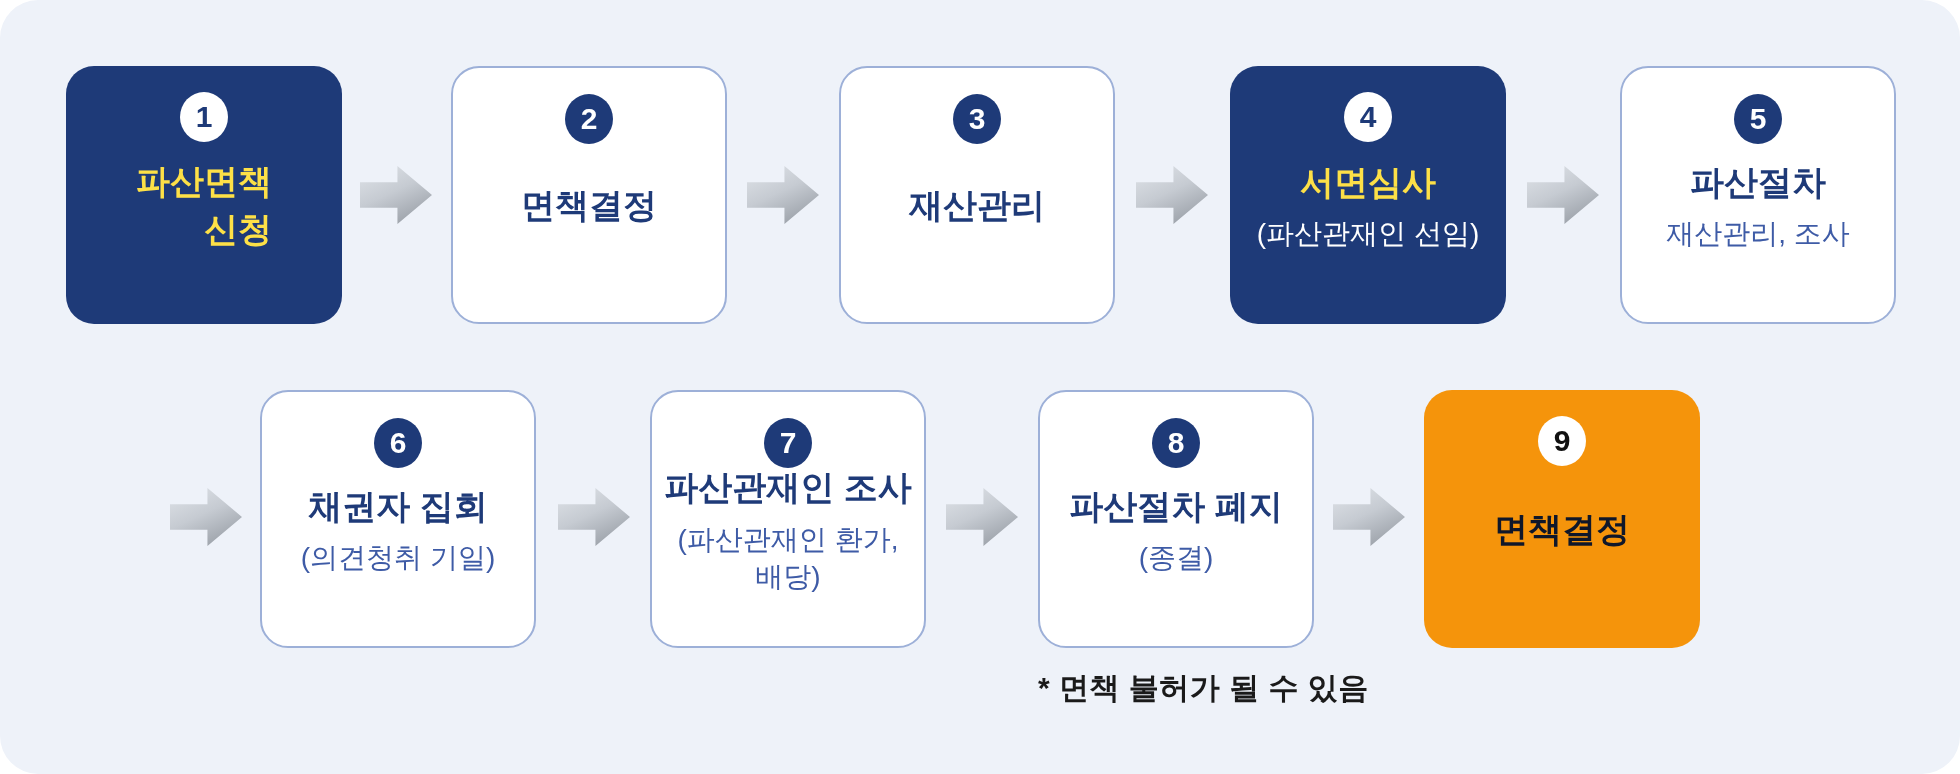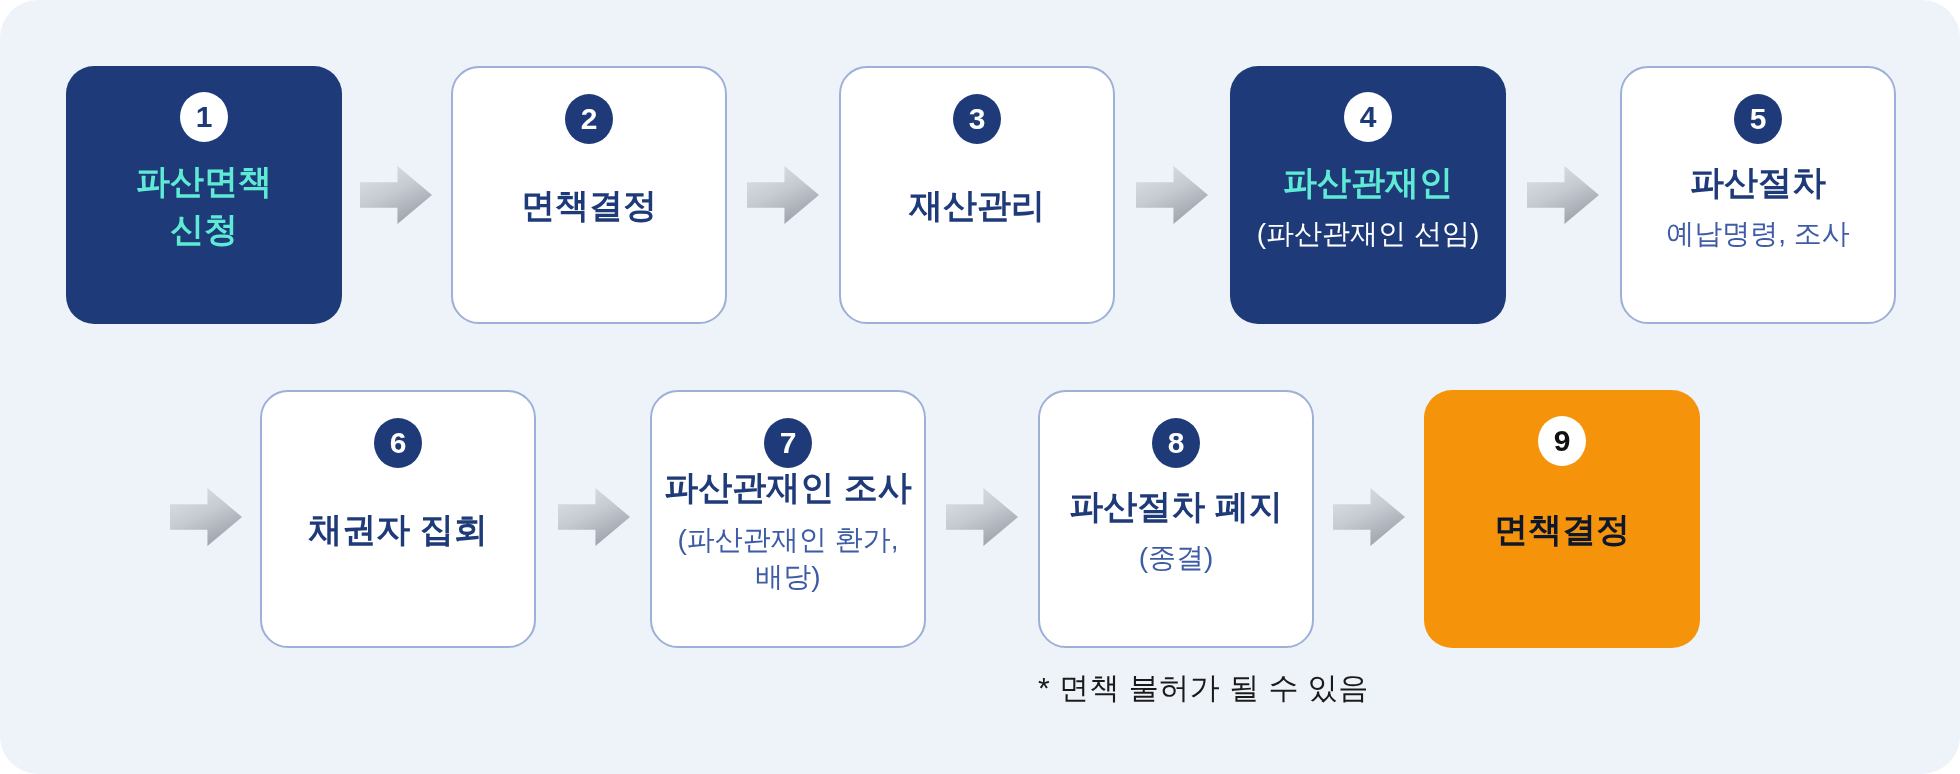--- a/index.html
+++ b/index.html
@@ -28,38 +28,38 @@
   .orange .num{background:#ffffff;color:#111111;}
   .content{
     position:absolute;left:0;right:0;top:0;bottom:0;
     display:flex;flex-direction:column;align-items:center;justify-content:center;
     padding-top:22px;
   }
   .title{
     font-size:34px;font-weight:700;color:#1e3a78;
     line-height:1.4;text-align:center;white-space:pre-line;
   }
-  .navy .title{color:#5eead4;}
+  .navy .title{color:#fde047;text-align:right;}
   .orange .title{color:#0f172a;}
   .subtitle{
     margin-top:10px;font-size:28px;font-weight:400;color:#3e5ba6;
     line-height:1.32;text-align:center;white-space:pre-line;
   }
   .navy .subtitle{color:#ffffff;}
   .subtitle:empty{display:none;}
   .arrow{
     position:absolute;width:72px;height:58px;
     background:linear-gradient(155deg,#e0e4e9 0%,#c6cbd2 45%,#8f959d 100%);
     clip-path:polygon(0 28%,52% 28%,52% 0,100% 50%,52% 100%,52% 72%,0 72%);
   }
   .arrow-r1{top:166px;}
   .arrow-r2{top:488px;}
   .note{
     position:absolute;left:1038px;top:668px;
-    font-size:30px;font-weight:400;color:#1a1a1a;letter-spacing:0.5px;
+    font-size:30px;font-weight:700;color:#1a1a1a;letter-spacing:0.5px;
   }
 </style>
 </head>
 <body>
 
 <div class="canvas">
 
   <div class="box row1 navy" style="left:66px">
     <div class="num">1</div>
     <div class="content">
@@ -86,41 +86,42 @@
       <div class="title">재산관리</div>
 
     </div>
   </div>
 
   <div class="arrow arrow-r1" style="left:1136px"></div>
 
   <div class="box row1 navy" style="left:1230px">
     <div class="num">4</div>
     <div class="content">
-      <div class="title">파산관재인</div>
+      <div class="title">서면심사</div>
       <div class="subtitle">(파산관재인 선임)</div>
     </div>
   </div>
 
   <div class="arrow arrow-r1" style="left:1527px"></div>
 
   <div class="box row1" style="left:1620px">
     <div class="num">5</div>
     <div class="content">
       <div class="title">파산절차</div>
-      <div class="subtitle">예납명령, 조사</div>
+      <div class="subtitle">재산관리, 조사</div>
     </div>
   </div>
 
   <div class="arrow arrow-r2" style="left:170px"></div>
 
   <div class="box row2" style="left:260px">
     <div class="num">6</div>
     <div class="content">
       <div class="title">채권자 집회</div>
+      <div class="subtitle">(의견청취 기일)</div>
     </div>
   </div>
 
   <div class="arrow arrow-r2" style="left:558px"></div>
 
   <div class="box row2" style="left:650px">
     <div class="num">7</div>
     <div class="content">
       <div class="title">파산관재인 조사</div>
       <div class="subtitle">(파산관재인 환가,

